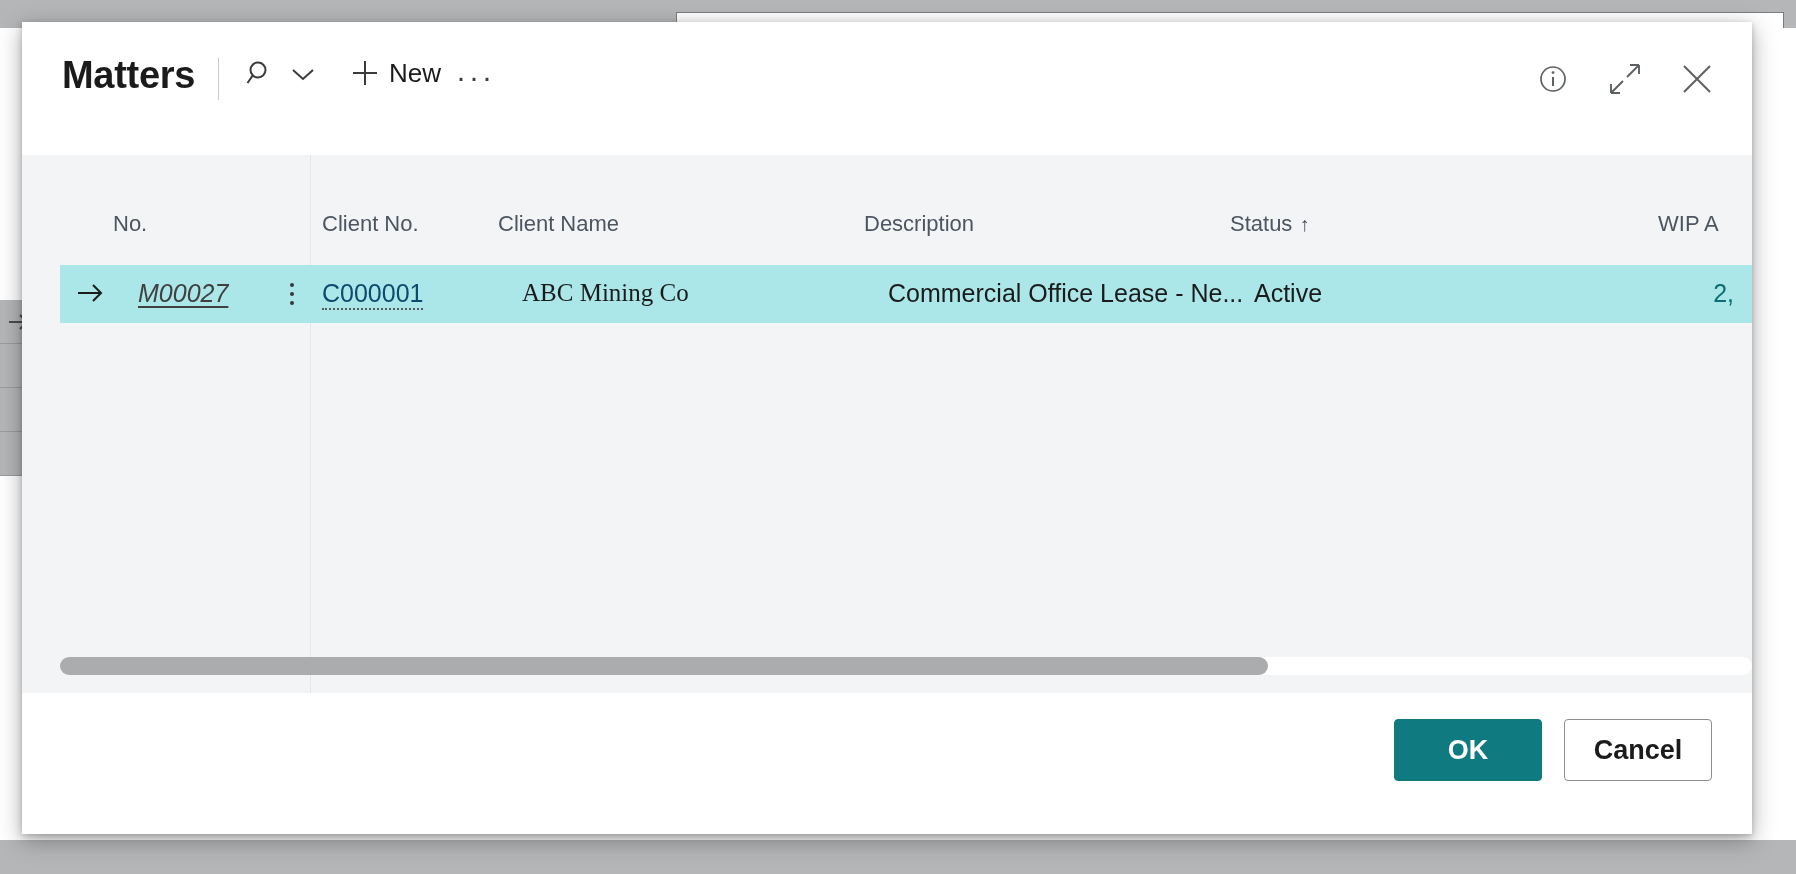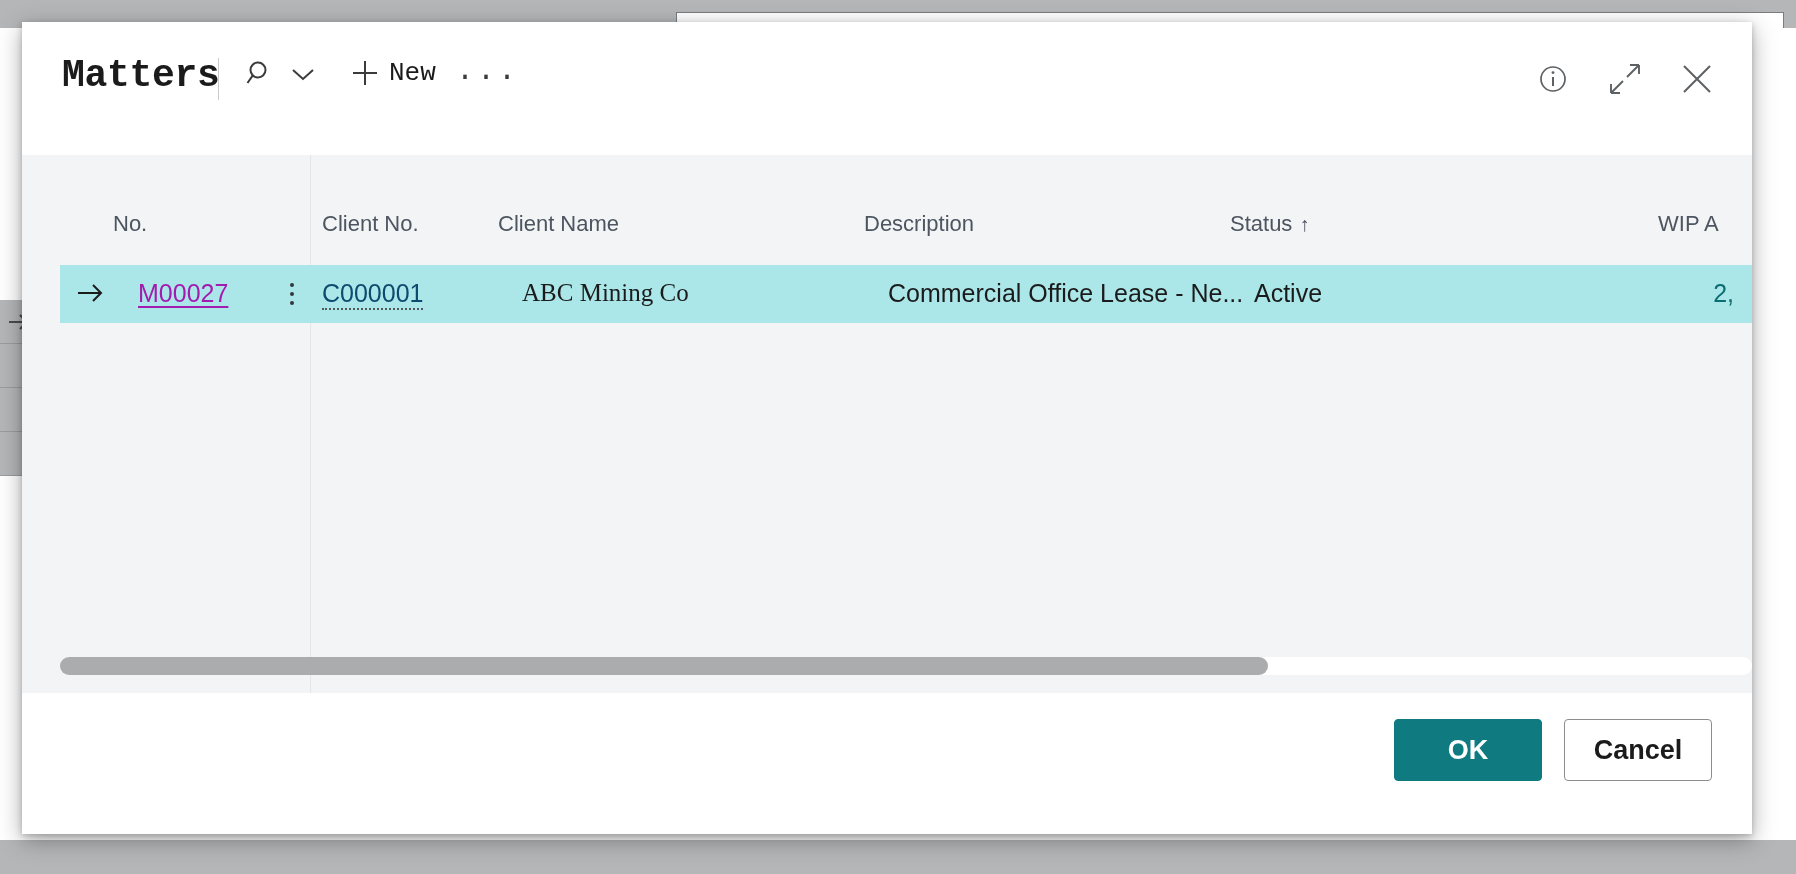--- a/index.html
+++ b/index.html
@@ -91,21 +91,20 @@
     background: #ffffff;
     box-shadow: 0 6px 22px rgba(0,0,0,0.34), 0 2px 6px rgba(0,0,0,0.20);
     overflow: hidden;
   }
 
   
   .dlg-header {
     position: relative;
     height: 133px;
     background: #ffffff;
-    font-family: Liberation Mono, monospace;
   }
   .dlg-title {
     position: absolute;
     left: 40px;
     top: 32px;
     font-size: 38px;
     font-weight: bold;
     color: #1b1b1b;
     letter-spacing: -0.3px;
     white-space: nowrap;
@@ -225,23 +224,24 @@
     gap: 5px;
   }
   .row-menu i {
     width: 4px;
     height: 4px;
     border-radius: 50%;
     background: #33383d;
     display: block;
   }
   .link-solid {
-    color: #a21caf;
+    color: #404040;
     text-decoration: underline;
     text-underline-offset: 4px;
+    font-style: italic;
   }
   .link-dotted {
     color: #0c4a6e;
     border-bottom: 2px dotted #53585d;
     padding-bottom: 1px;
   }
   .cell-num {
     color: #0b6e72;
     text-align: right;
   }

